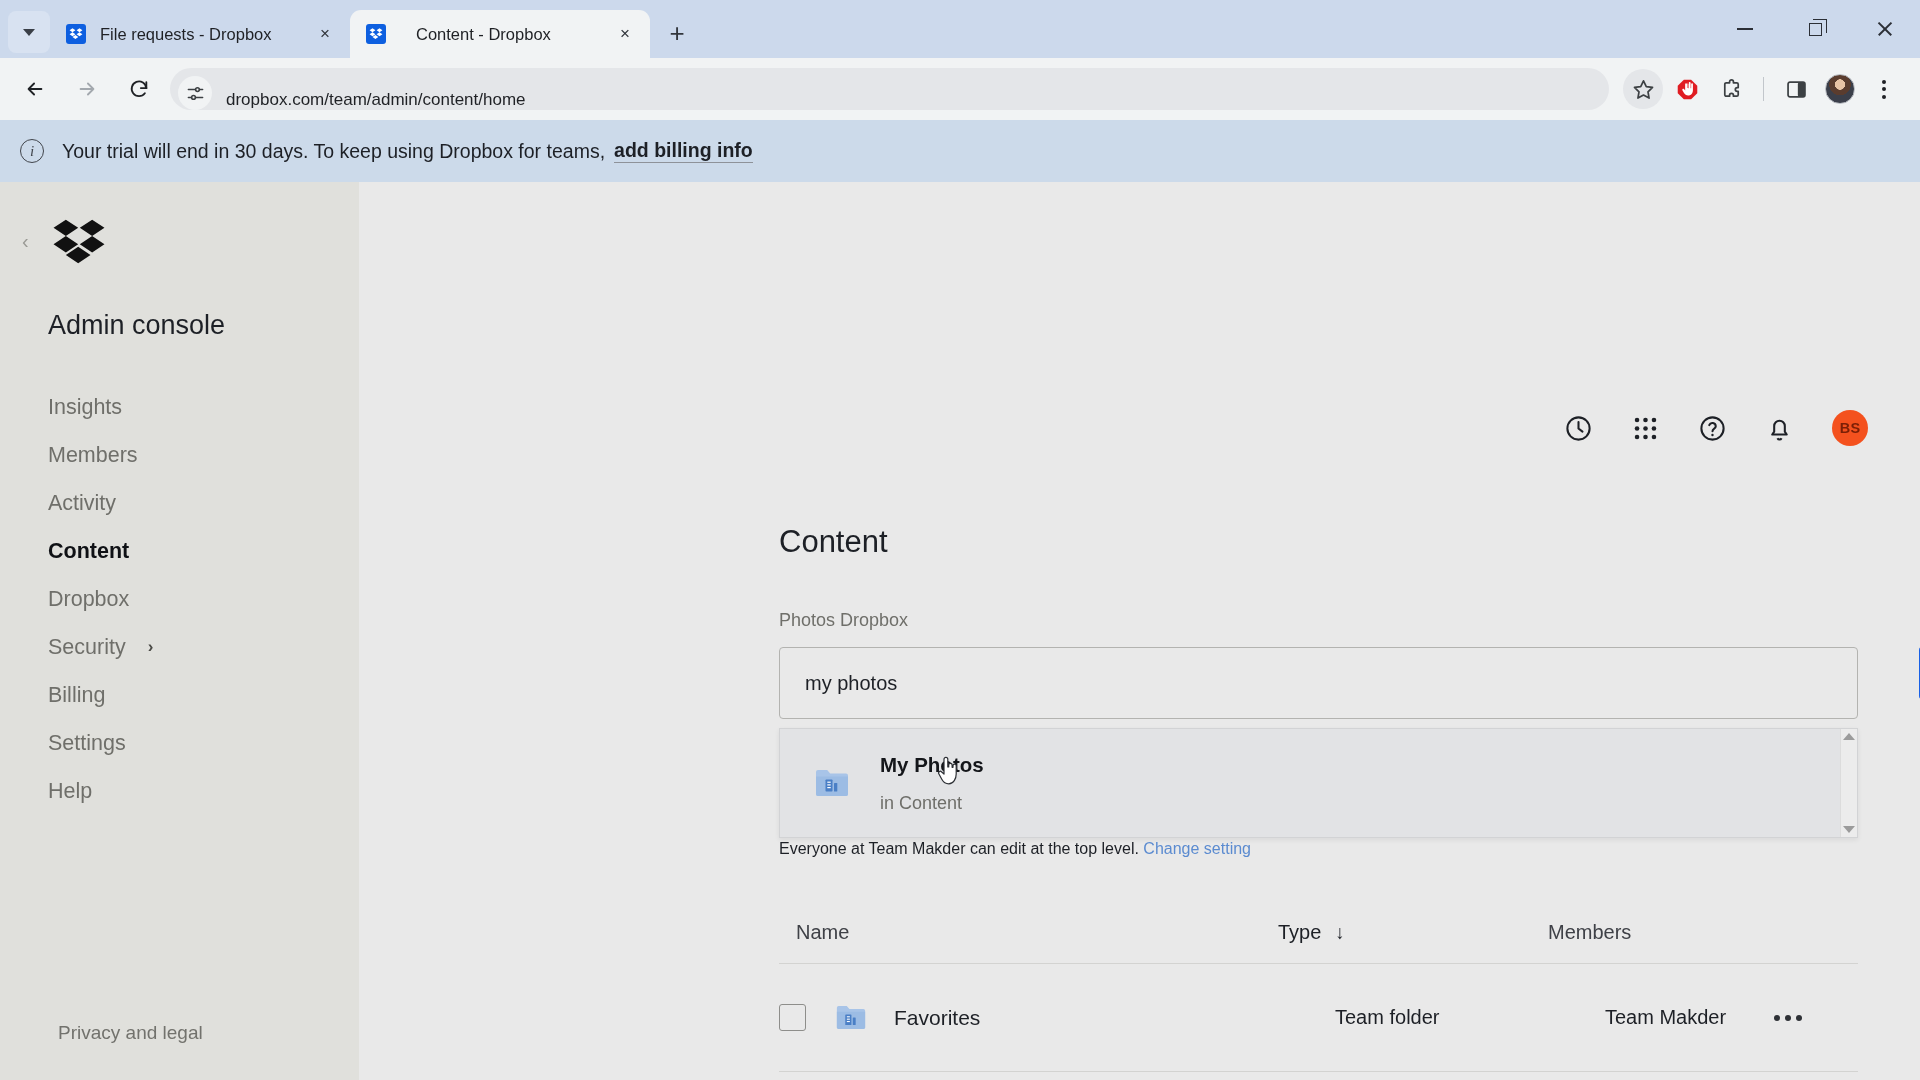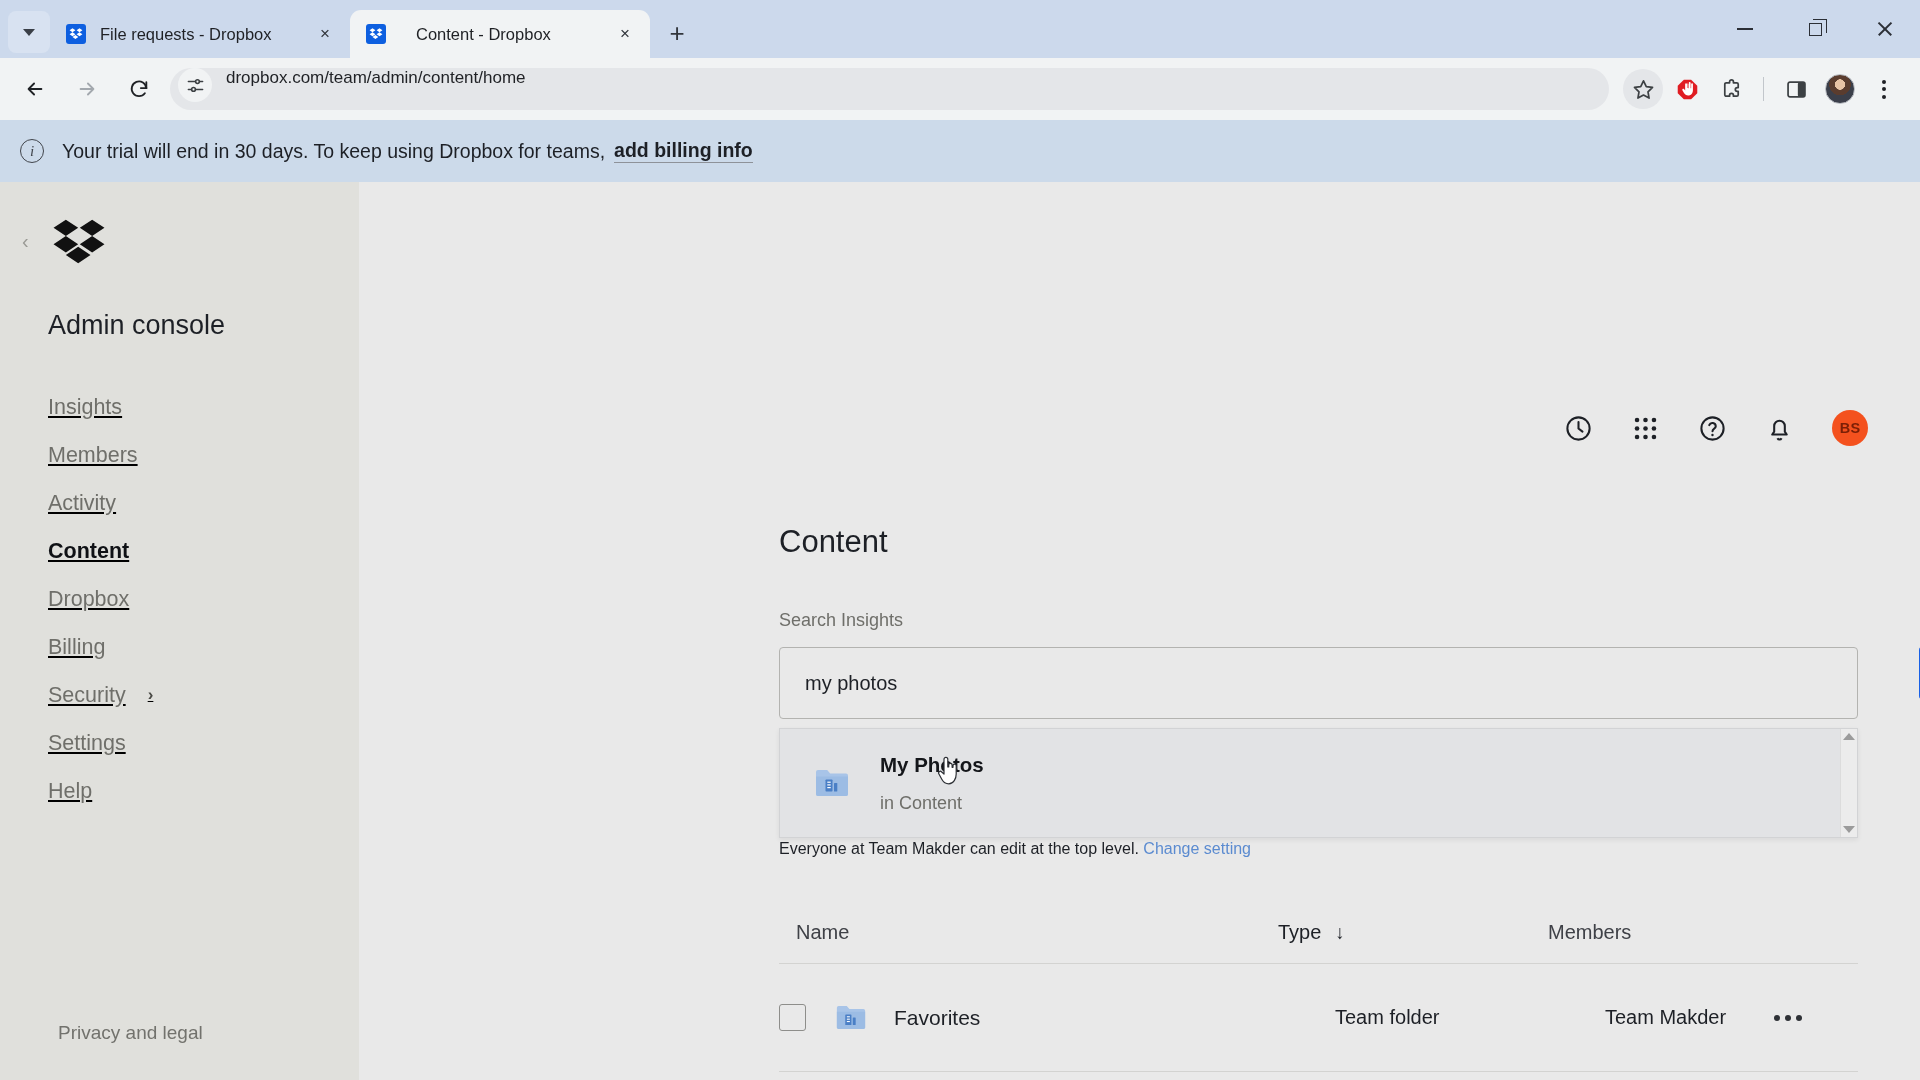--- a/index.html
+++ b/index.html
@@ -126,21 +126,21 @@
     color: #1f2125;
   }
   .nav-btn.dim { color: #a3a8ae; }
   .nav-btn svg { width: 22px; height: 22px; }
   .omnibox {
     flex: 1 1 auto;
     height: 42px;
     background: #e4e6e9;
     border-radius: 21px;
     display: flex;
-    align-items: flex-start;
+    align-items: flex-end;
     padding-left: 8px;
     margin-right: 12px;
     cursor: text;
   }
   .omni-icon {
     width: 34px; height: 34px;
     border-radius: 50%;
     background: #f1f3f4;
     display: flex; align-items: center; justify-content: center;
     margin-right: 14px;
@@ -219,21 +219,21 @@
   .sb-collapse {
     width: 22px; color: #9a9a95; font-size: 20px;
     cursor: pointer; line-height: 1;
   }
   .dbx-logo { width: 54px; height: 46px; margin-left: 8px; }
   .sb-title {
     margin: 46px 0 0 48px;
     font-size: 27px;
     color: #1d2026;
   }
-  .sb-nav { margin-top: 42px; text-decoration: underline; }
+  .sb-nav { margin-top: 42px; }
   .sb-item {
     padding: 0 0 0 48px;
     height: 48px;
     display: flex; align-items: center;
     font-size: 21.5px;
     color: #6f6f6a;
     cursor: pointer;
   }
   .sb-item.active { color: #0f1115; font-weight: bold; }
   .sb-arrow {
@@ -550,26 +550,26 @@
         <div class="sb-item">
             <span>Activity</span>
           </div>
         <div class="sb-item active">
             <span>Content</span>
           </div>
         <div class="sb-item">
             <span>Dropbox</span>
           </div>
         <div class="sb-item">
-            <span>Billing</span>
-          </div>
-        <div class="sb-item">
           <span>Security</span>
           <span class="sb-arrow">›</span>
         </div>
+        <div class="sb-item">
+            <span>Billing</span>
+          </div>
         <div class="sb-item">
             <span>Settings</span>
           </div>
         <div class="sb-item">
             <span>Help</span>
           </div>
       </div>
 
       <div class="sb-footer">Privacy and legal</div>
     </div>
@@ -607,21 +607,21 @@
           <svg viewBox="0 0 24 24" fill="none" stroke="#1d2026" stroke-width="1.7" stroke-linejoin="round">
               <path d="M6 17h12l-1.6-2.4V10a4.4 4.4 0 10-8.8 0v4.6z"></path>
               <path d="M10.3 20a1.9 1.9 0 003.4 0"></path>
             </svg>
         </span>
         <span class="hdr-avatar">BS</span>
       </div>
 
       <div class="content-title">Content</div>
 
-      <div class="search-label">Search Insights</div>
+      <div class="search-label">Photos Dropbox</div>
 
       <div class="search-box" placeholder="Search Dropbox">
         <span class="search-value">my photos</span>
       </div>
 
       <div class="search-dropdown">
         <div class="dd-item">
           <svg class="folder-ico" viewBox="0 0 34 30">
             <path d="M1 4a2 2 0 012-2h9.2l3 3.4H31a2 2 0 012 2V26a2 2 0 01-2 2H3a2 2 0 01-2-2z" fill="#a8c4e8"></path>
             <path d="M1 8.4h32V26a2 2 0 01-2 2H3a2 2 0 01-2-2z" fill="#9cbce4"></path>

